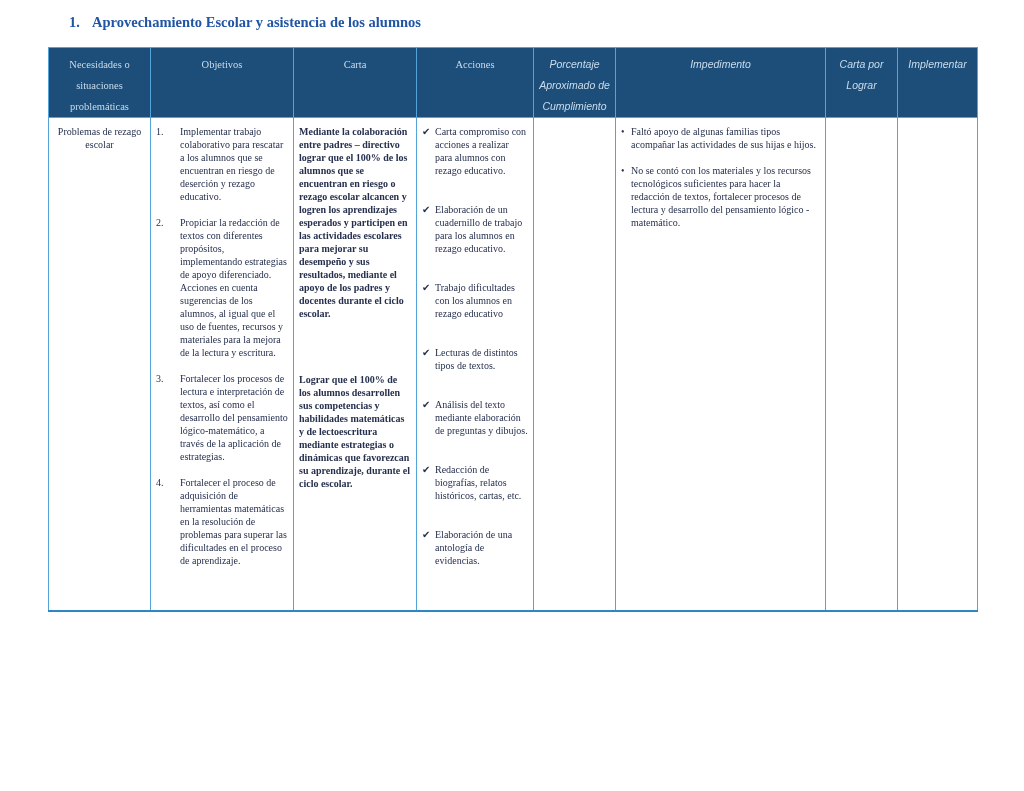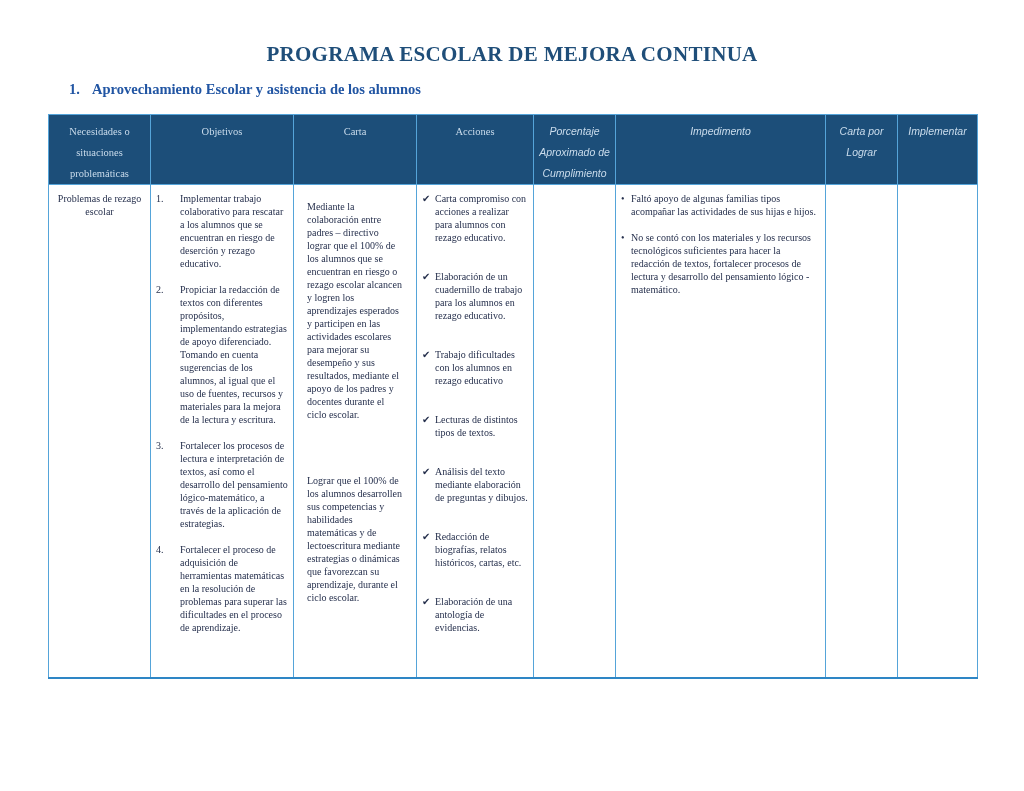--- a/index.html
+++ b/index.html
@@ -48,36 +48,35 @@
   table.pemc td{
     height:493px;
     padding:7px 5px;
     font-size:10px;line-height:13px;
     color:var(--body-text,#26304d);
   }
   .c-nec{text-align:center;}
   .oitem{display:flex;margin:0 0 13px 0;}
   .onum{flex:0 0 24px;}
   .otxt{flex:1;}
-  .c-met p{margin:8px;}
+  .c-met p{margin:0;font-weight:bold;}
   .m2{margin-top:53px !important;}
   .aitem{display:flex;margin:0 0 26px 0;}
   .chk{flex:0 0 13px;}
   .atxt{flex:1;}
   .c-imp{padding-left:8px;}
   .iitem{display:flex;margin:0 0 13px 0;}
   .blt{flex:0 0 10px;}
   .itxt{flex:1;}
 </style>
 </head>
 <body>
 
 <div class="page">
 
-  <div class="doc-title">PROGRAMA ESCOLAR DE MEJORA CONTINUA</div>
 
 
   <div class="item-heading">
     <span class="item-num">1.</span><span class="item-text">Aprovechamiento Escolar y asistencia de los alumnos</span>
   </div>
 
   <table class="pemc">
     <colgroup>
       <col style="width:102px">
         <col style="width:143px">
@@ -107,21 +106,21 @@
           <div>Problemas de rezago escolar</div>
         </td>
 
         <td class="c-obj">
           <div class="oitem">
             <span class="onum">1.</span>
             <span class="otxt">Implementar trabajo colaborativo para rescatar a los alumnos que se encuentran en riesgo de deserción y rezago educativo.</span>
           </div>
           <div class="oitem">
             <span class="onum">2.</span>
-            <span class="otxt">Propiciar la redacción de textos con diferentes propósitos, implementando estrategias de apoyo diferenciado. Tomando en cuenta sugerencias de los alumnos, al igual que el uso de fuentes, recursos y materiales para la mejora de la lectura y escritura.</span>
+            <span class="otxt">Propiciar la redacción de textos con diferentes propósitos, implementando estrategias de apoyo diferenciado. Acciones en cuenta sugerencias de los alumnos, al igual que el uso de fuentes, recursos y materiales para la mejora de la lectura y escritura.</span>
           </div>
           <div class="oitem">
             <span class="onum">3.</span>
             <span class="otxt">Fortalecer los procesos de lectura e interpretación de textos, así como el desarrollo del pensamiento lógico-matemático, a través de la aplicación de estrategias.</span>
           </div>
           <div class="oitem">
             <span class="onum">4.</span>
             <span class="otxt">Fortalecer el proceso de adquisición de herramientas matemáticas en la resolución de problemas para superar las dificultades en el proceso de aprendizaje.</span>
           </div>
         </td>

